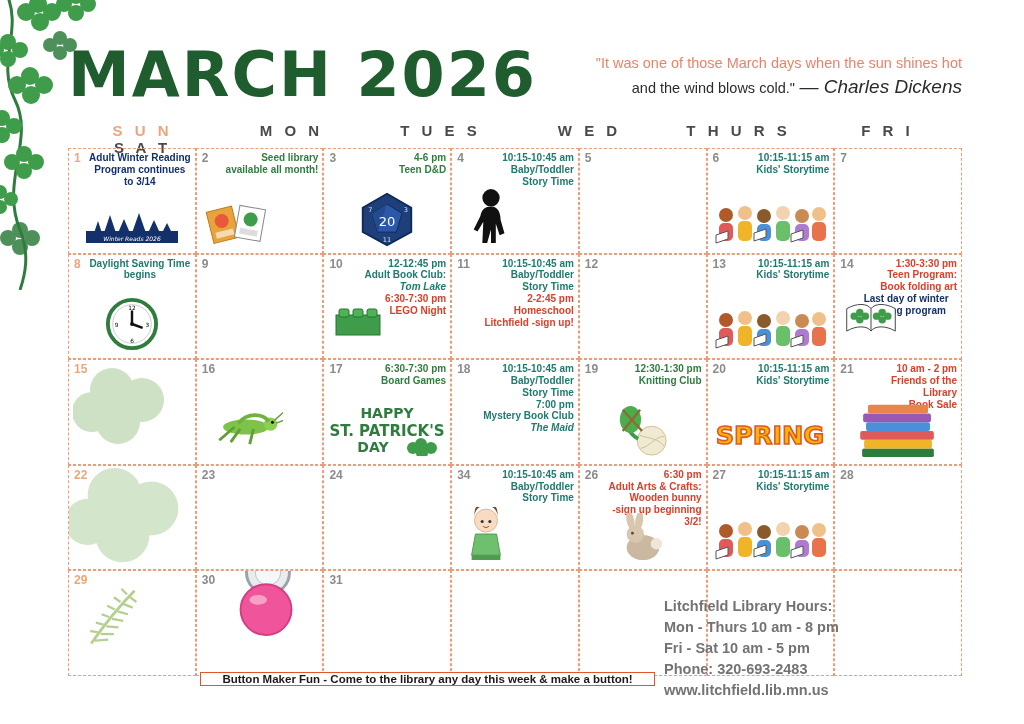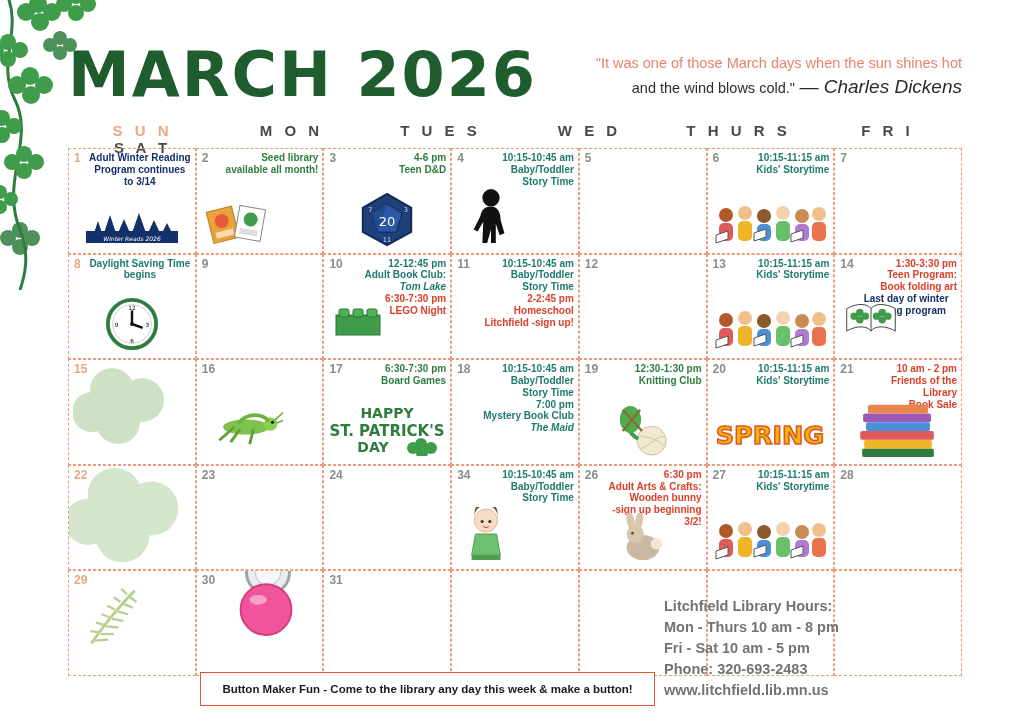--- a/index.html
+++ b/index.html
@@ -68,21 +68,21 @@
   .red { color:#d8402a; }
   .bold { font-weight:bold; }
   .ital { font-style:italic; }
   .ctr { text-align:center; }
 
   
   .art { position:absolute; pointer-events:none; }
 
   
   .banner {
-    position:absolute; left:200px; top:672px; width:455px; height:34px;
+    position:absolute; left:200px; top:672px; width:455px; height:14px;
     border:1.4px solid #e0552b; background:#fff;
     display:flex; align-items:center; justify-content:center;
     font-size:11.5px; font-weight:bold; color:#1a1a1a;
   }
   .hours {
     position:absolute; left:664px; top:596px; width:262px;
     text-align:left; color:#737373; font-weight:bold; font-size:14.5px;
     line-height:1.45;
   }
 </style>

